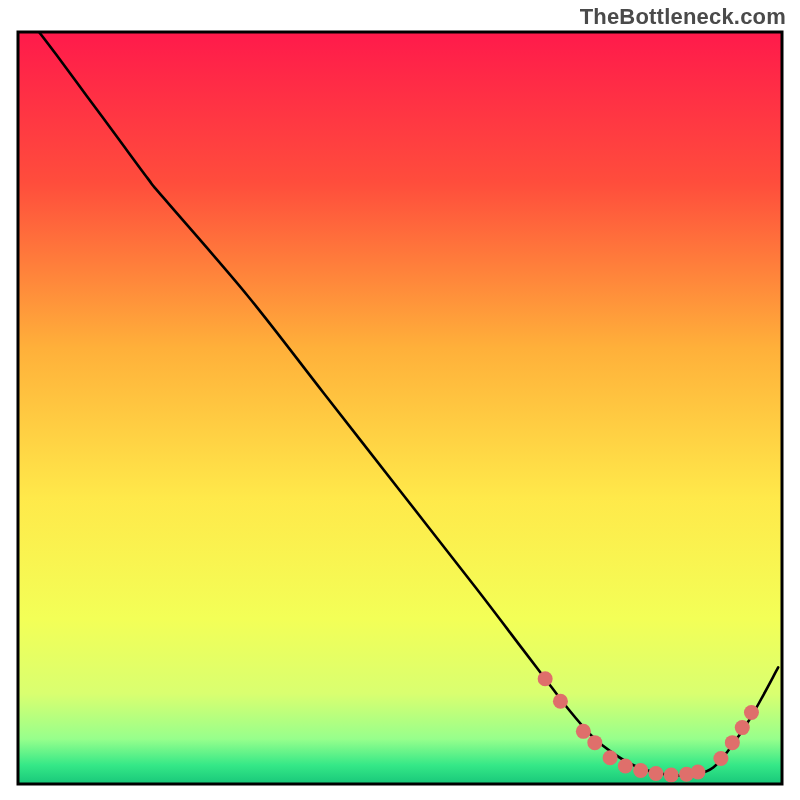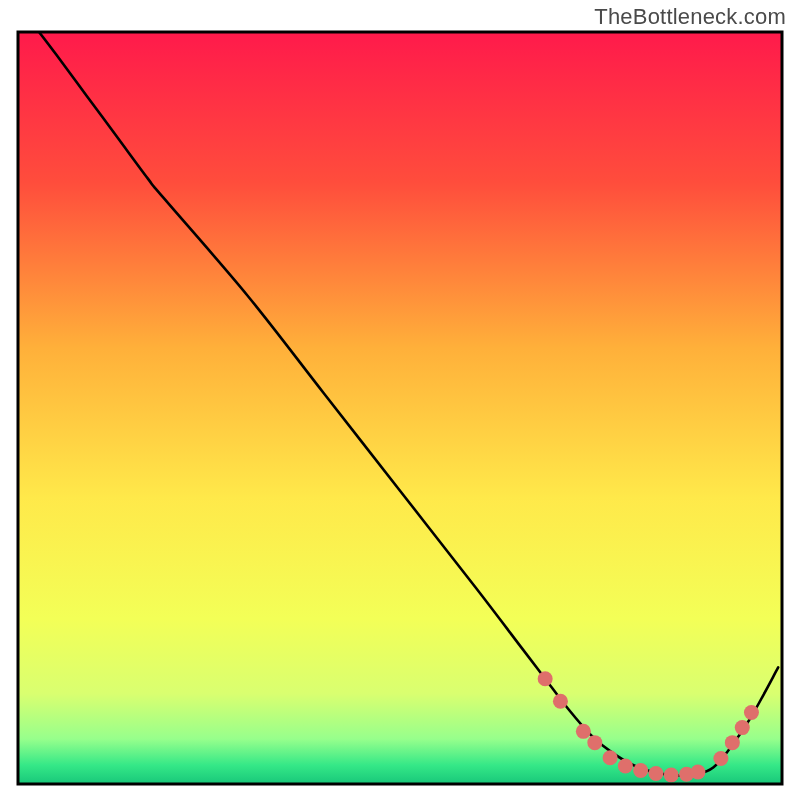--- a/index.html
+++ b/index.html
@@ -14,21 +14,21 @@
   .frame {
     position: relative;
     width: 800px;
     height: 800px;
   }
   .watermark {
     position: absolute;
     top: 4px;
     right: 14px;
     font-size: 22px;
-    font-weight: 400;
+    font-weight: 700;
     color: #4a4a4a;
     letter-spacing: 0.2px;
     z-index: 10;
   }
   svg.plot {
     position: absolute;
     top: 0;
     left: 0;
     width: 800px;
     height: 800px;

